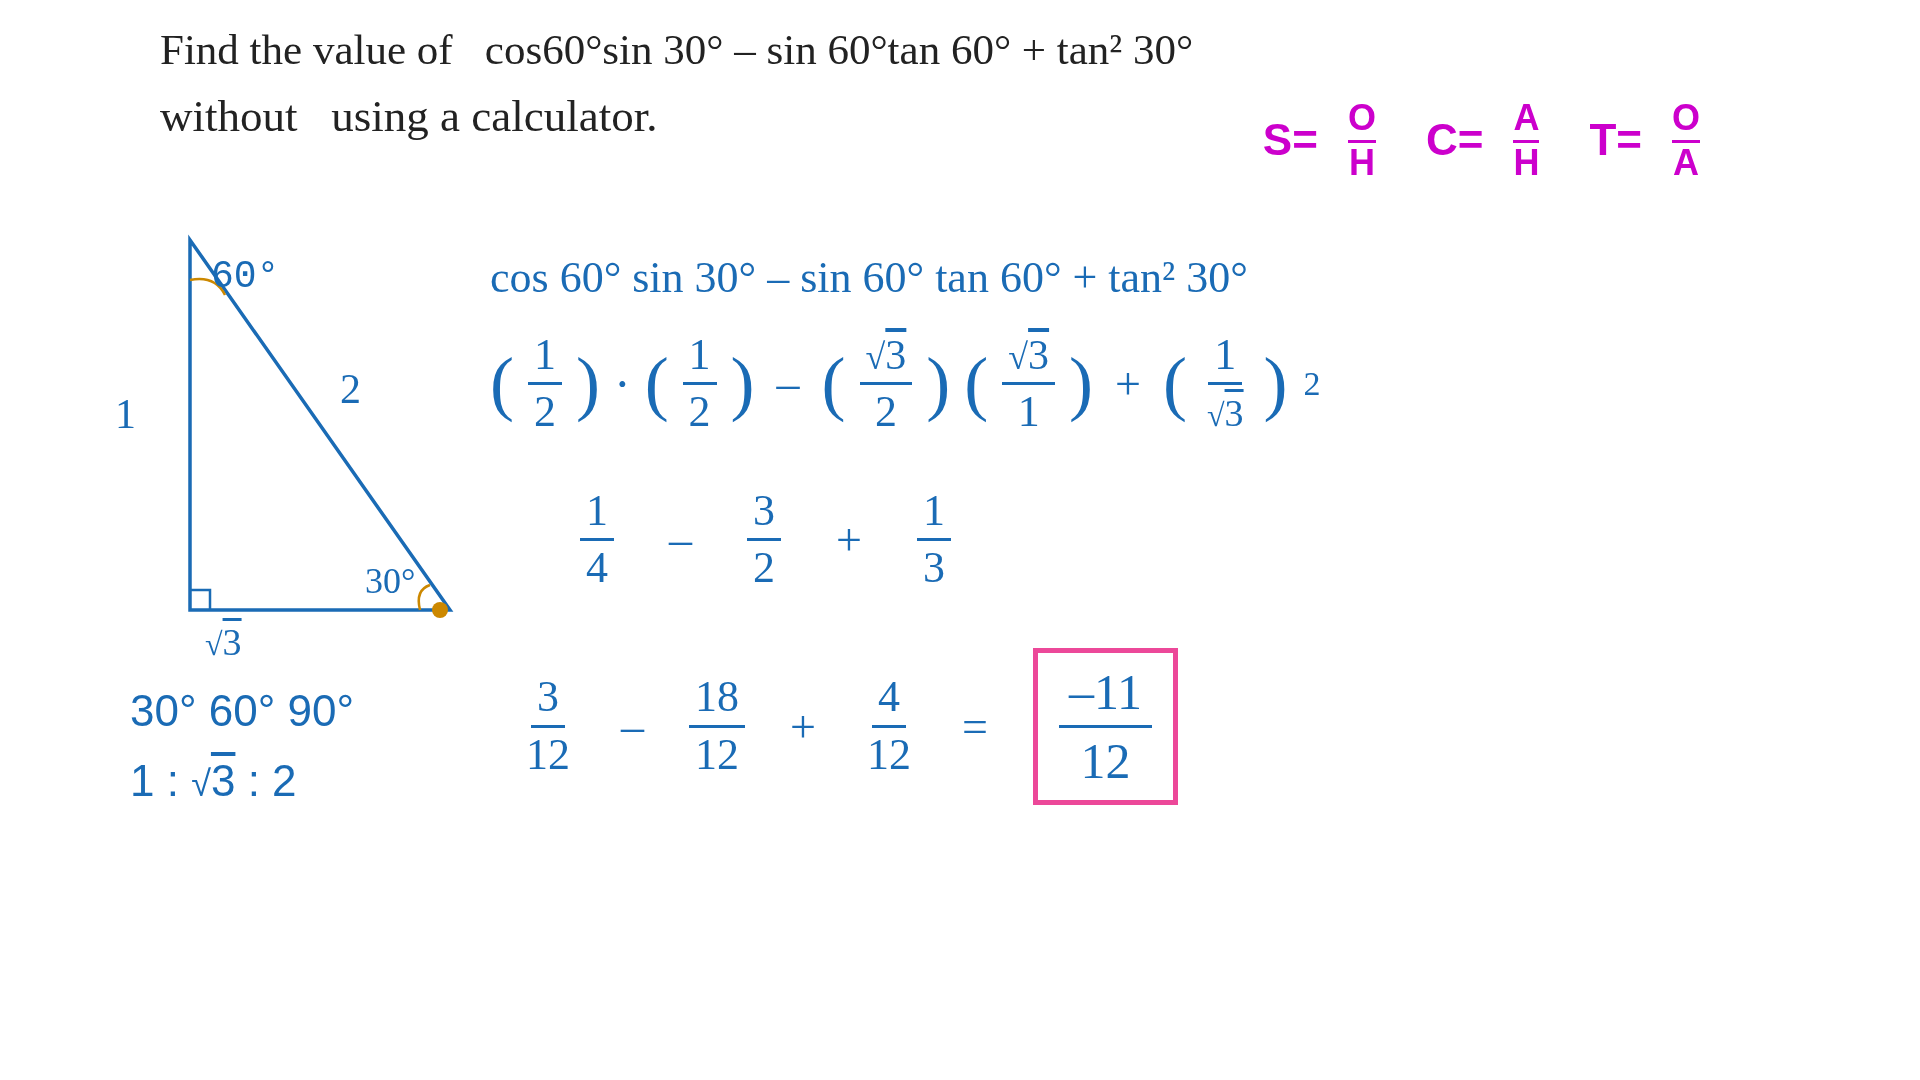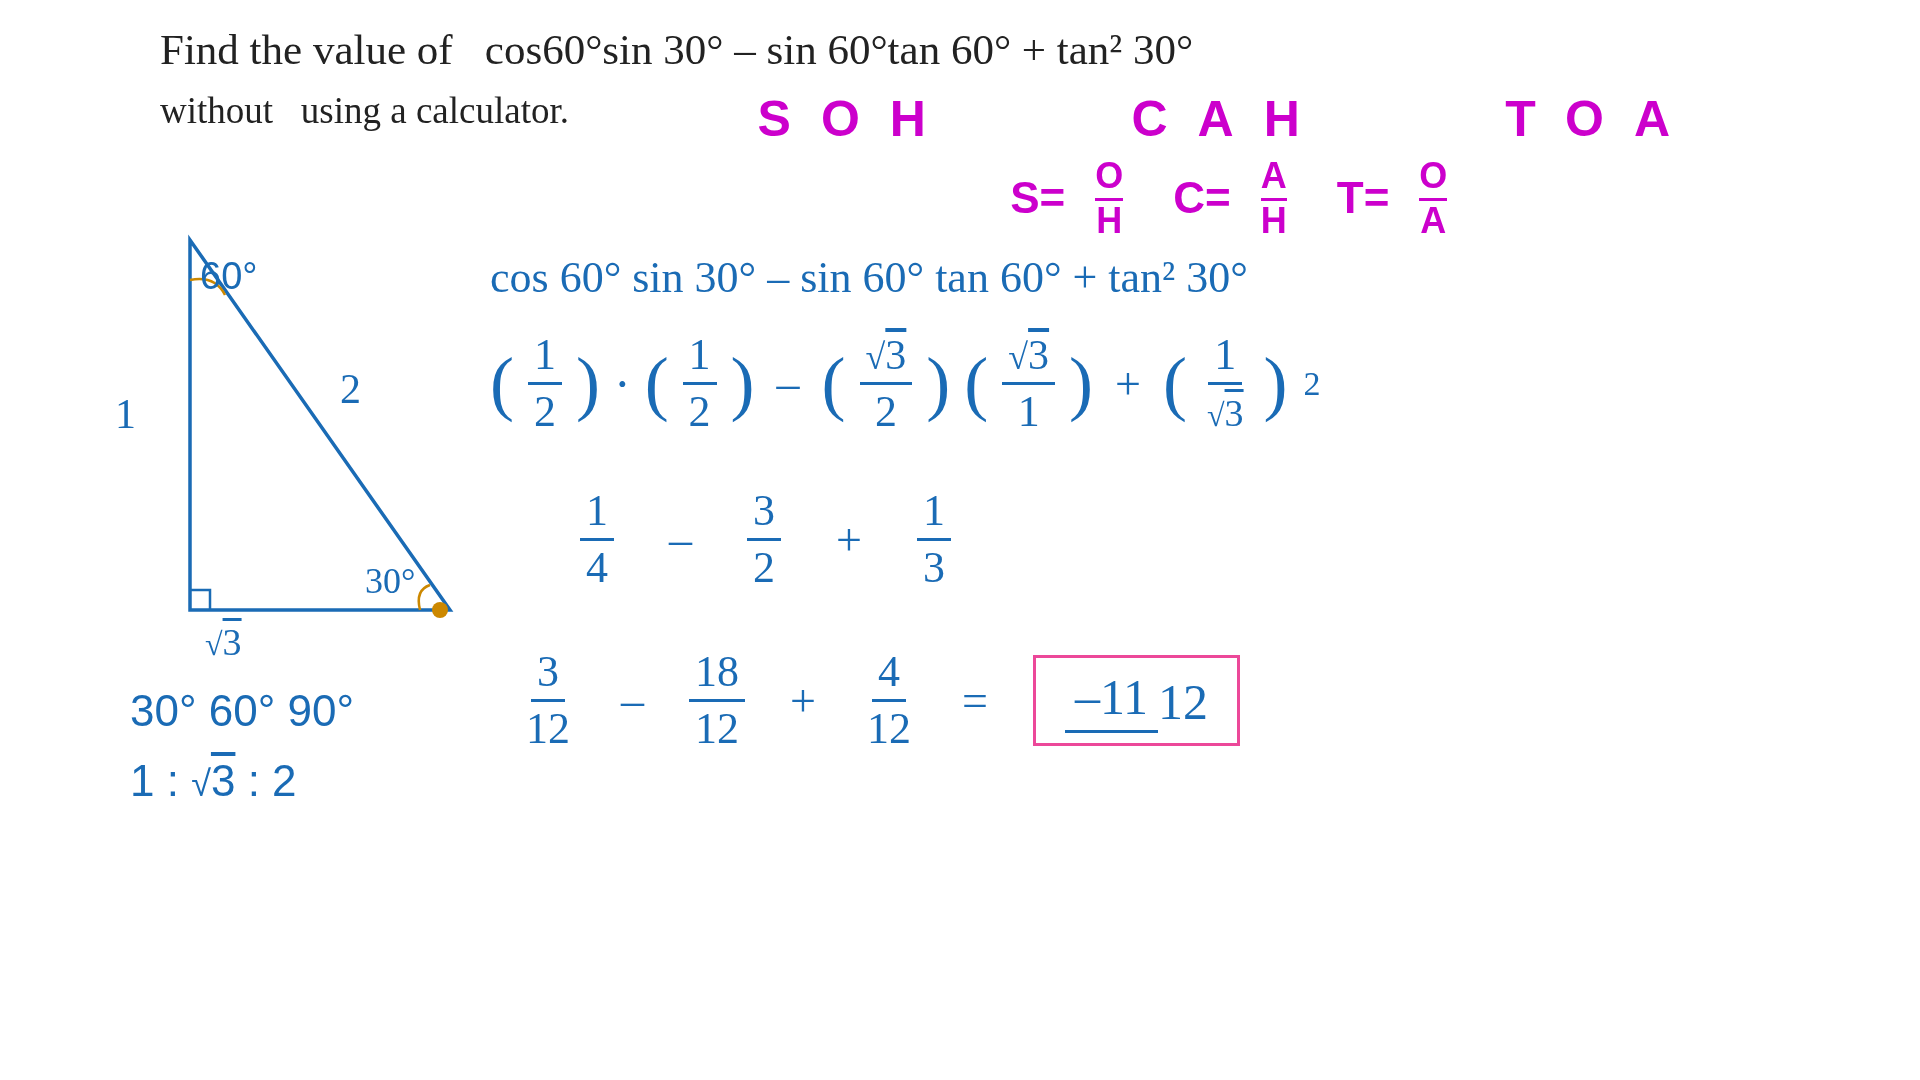--- a/index.html
+++ b/index.html
@@ -95,25 +95,25 @@
       text-align: center;
     }
 
     .frac .fd {
       padding: 3px 6px 0 6px;
       line-height: 1.1;
       text-align: center;
     }
 
     .result-box {
-      border: 3px solid #ec4899;
+      border: 5px solid #ec4899;
       display: inline-flex;
-      flex-direction: row;
-      align-items: center;
-      padding: 10px 29px;
+      flex-direction: column;
+      align-items: center;
+      padding: 10px 21px;
     }
 
     .result-box .fn {
       font-size: 50px;
       color: #1a6bb5;
       border-bottom: 3px solid #1a6bb5;
       padding-bottom: 4px;
       padding: 0 10px 4px 10px;
     }
 
@@ -125,27 +125,26 @@
 
   </style>
 </head>
 <body>
 <div class="main-container">
 
   <div class="problem-text">
     <div style="font-size:43px; color:#222; font-family: Georgia, serif;">
       Find the value of &nbsp; cos60°sin 30° – sin 60°tan 60° + tan² 30°
     </div>
-    <div style="font-size:37px; color:#222; font-family: Georgia, serif;">
+    <div style="font-size:45px; color:#222; font-family: Georgia, serif;">
       without &nbsp; using a calculator.
     </div>
   </div>
 
   <div class="sohcahtoa">
-    <div class="sohcahtoa-row1">SOH &nbsp;&nbsp; CAH &nbsp;&nbsp; TOA</div>
     <div class="sohcahtoa-row2">
       <span>S=</span>
       <span class="fraction-inline">
         <span class="num">O</span>
         <span class="den">H</span>
       </span>
       <span style="margin-left:20px;">C=</span>
       <span class="fraction-inline">
         <span class="num">A</span>
         <span class="den">H</span>
@@ -165,21 +164,21 @@
 
       <polyline points="130,370 150,370 150,390" fill="none" stroke="#1a6bb5" stroke-width="2.5"></polyline>
 
       <path d="M 130,60 Q 155,55 165,75" fill="none" stroke="#cc8800" stroke-width="2.5"></path>
 
       <path d="M 360,390 Q 355,370 370,365" fill="none" stroke="#cc8800" stroke-width="2.5"></path>
 
       <circle cx="380" cy="390" r="8" fill="#cc8800"></circle>
     </svg>
     
-    <div style="position:absolute; top:35px; left:140px; font-size:38px; color:#1a6bb5; font-family:Liberation Sans, sans-serif;">60°</div>
+    <div style="position:absolute; top:35px; left:151px; font-size:38px; color:#1a6bb5; font-family:Liberation Mono, monospace;">60°</div>
     <div style="position:absolute; top:170px; left:55px; font-size:42px; color:#1a6bb5; font-family:Georgia,serif;">1</div>
     <div style="position:absolute; top:145px; left:280px; font-size:42px; color:#1a6bb5; font-family:Georgia,serif;">2</div>
     <div style="position:absolute; top:340px; left:305px; font-size:36px; color:#1a6bb5; font-family:Georgia,serif;text-align:center;">30°</div>
     <div style="position:absolute; top:400px; left:145px; font-size:38px; color:#1a6bb5; font-family:Georgia,serif;">
       <span style="font-size:32px;">√</span><span style="text-decoration: overline; font-size:38px;">3</span>
     </div>
   </div>
 
   <div style="position:absolute; top:676px; left:130px; font-size:44px; color:#1a6bb5; font-family:Liberation Sans, sans-serif; line-height:1.6;">
     <div>30°  60°  90°</div>

